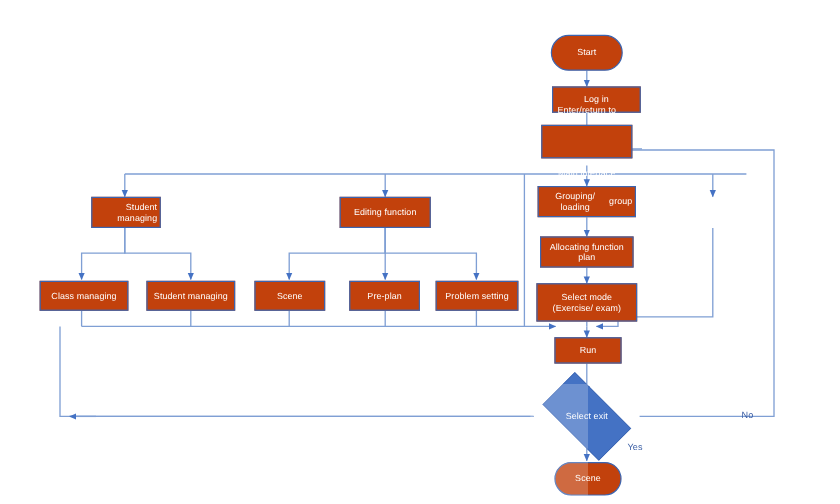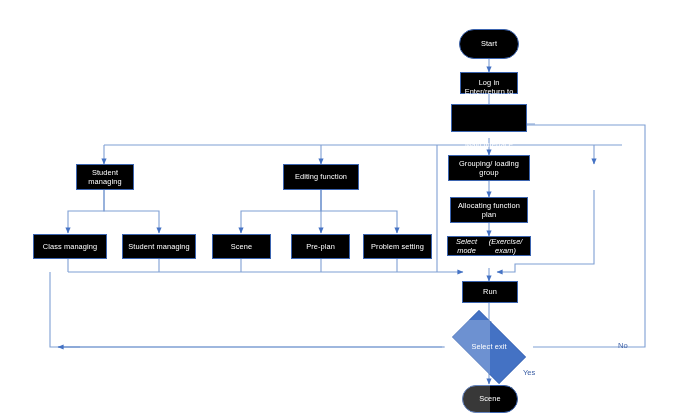--- a/index.html
+++ b/index.html
@@ -6,21 +6,21 @@
   body{
     width:700px;height:420px;
     font-family:"Liberation Sans", sans-serif;
     overflow:hidden;
   }
   #canvas{position:relative;width:700px;height:420px;background:#fff;}
   svg#wires{position:absolute;left:0;top:0;width:700px;height:420px;}
 
   .node{
     position:absolute;
-    background:#000000;
+    background:#c2410c;
     border:1px solid #3B64B0;
     color:#ffffff;
     display:flex;align-items:center;justify-content:center;
     text-align:center;
     font-size:7.4px;
     line-height:1.28;
     letter-spacing:.1px;
     box-sizing:border-box;
     padding:1px 2px;
     z-index:3;
@@ -108,39 +108,39 @@
       <path d="M445,347 L50,347 L50,272"></path>
       <path d="M58,347 L444,347"></path>
       <path d="M80,347 L58,347" marker-end="url(#ah)"></path>
     </g>
   </svg>
 
   <div class="node term" style="left:459px;top:29px;width:60px;height:30px;">
     <span>Start</span>
   </div>
 
-  <div class="node" style="left:460px;top:72px;width:58px;height:22px;">
+  <div class="node" style="left:460px;top:72px;width:74px;height:22px;">
     <span>Log in</span>
   </div>
 
   <div class="node" style="left:451px;top:104px;width:76px;height:28px;flex-direction:column;gap:44px;">
     <span>Enter/return to</span>
     <span>Main interface</span>
   </div>
 
-  <div class="node" style="left:76px;top:164px;width:58px;height:26px;flex-direction:column;">
+  <div class="node" style="left:76px;top:164px;width:58px;height:26px;flex-direction:column;align-items:flex-end;">
     <span>Student</span>
     <span>managing</span>
   </div>
 
   <div class="node" style="left:283px;top:164px;width:76px;height:26px;">
     <span>Editing function</span>
   </div>
 
-  <div class="node" style="left:448px;top:155px;width:82px;height:26px;flex-direction:column;">
+  <div class="node" style="left:448px;top:155px;width:82px;height:26px;flex-direction:row;">
     <span>Grouping/ loading</span>
     <span>group</span>
   </div>
 
 
   <div class="node" style="left:33px;top:234px;width:74px;height:25px;">
     <span>Class managing</span>
   </div>
 
   <div class="node" style="left:122px;top:234px;width:74px;height:25px;">
@@ -157,21 +157,21 @@
 
   <div class="node" style="left:363px;top:234px;width:69px;height:25px;">
     <span>Problem setting</span>
   </div>
 
   <div class="node" style="left:450px;top:197px;width:78px;height:26px;flex-direction:column;">
     <span>Allocating function</span>
     <span>plan</span>
   </div>
 
-  <div class="node" style="left:447px;top:236px;width:84px;height:20px;flex-direction:row;font-style:italic;">
+  <div class="node" style="left:447px;top:236px;width:84px;height:32px;flex-direction:column;">
     <span>Select mode</span>
     <span>(Exercise/ exam)</span>
   </div>
 
   <div class="node" style="left:462px;top:281px;width:56px;height:22px;">
     <span>Run</span>
   </div>
 
   <div class="node diamond" style="left:442px;top:320px;width:94px;height:54px;">
     <span class="dshape"></span>

